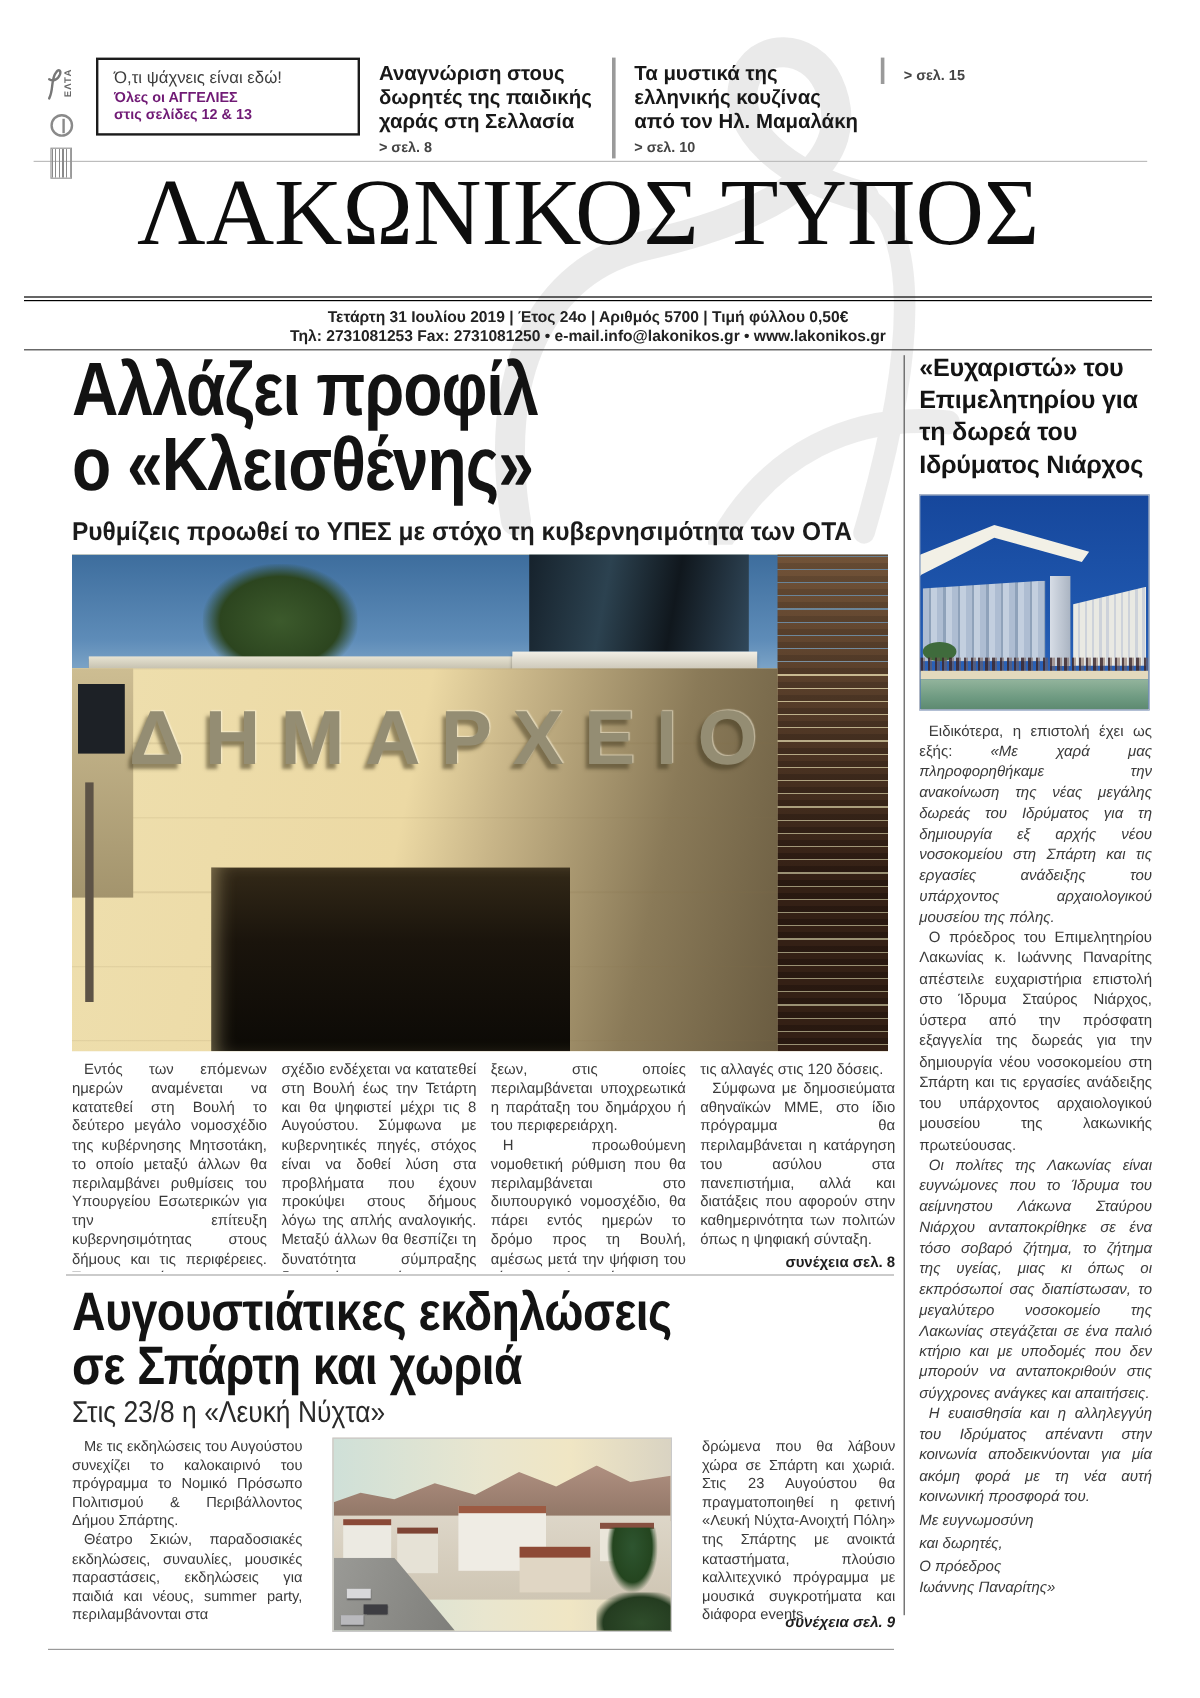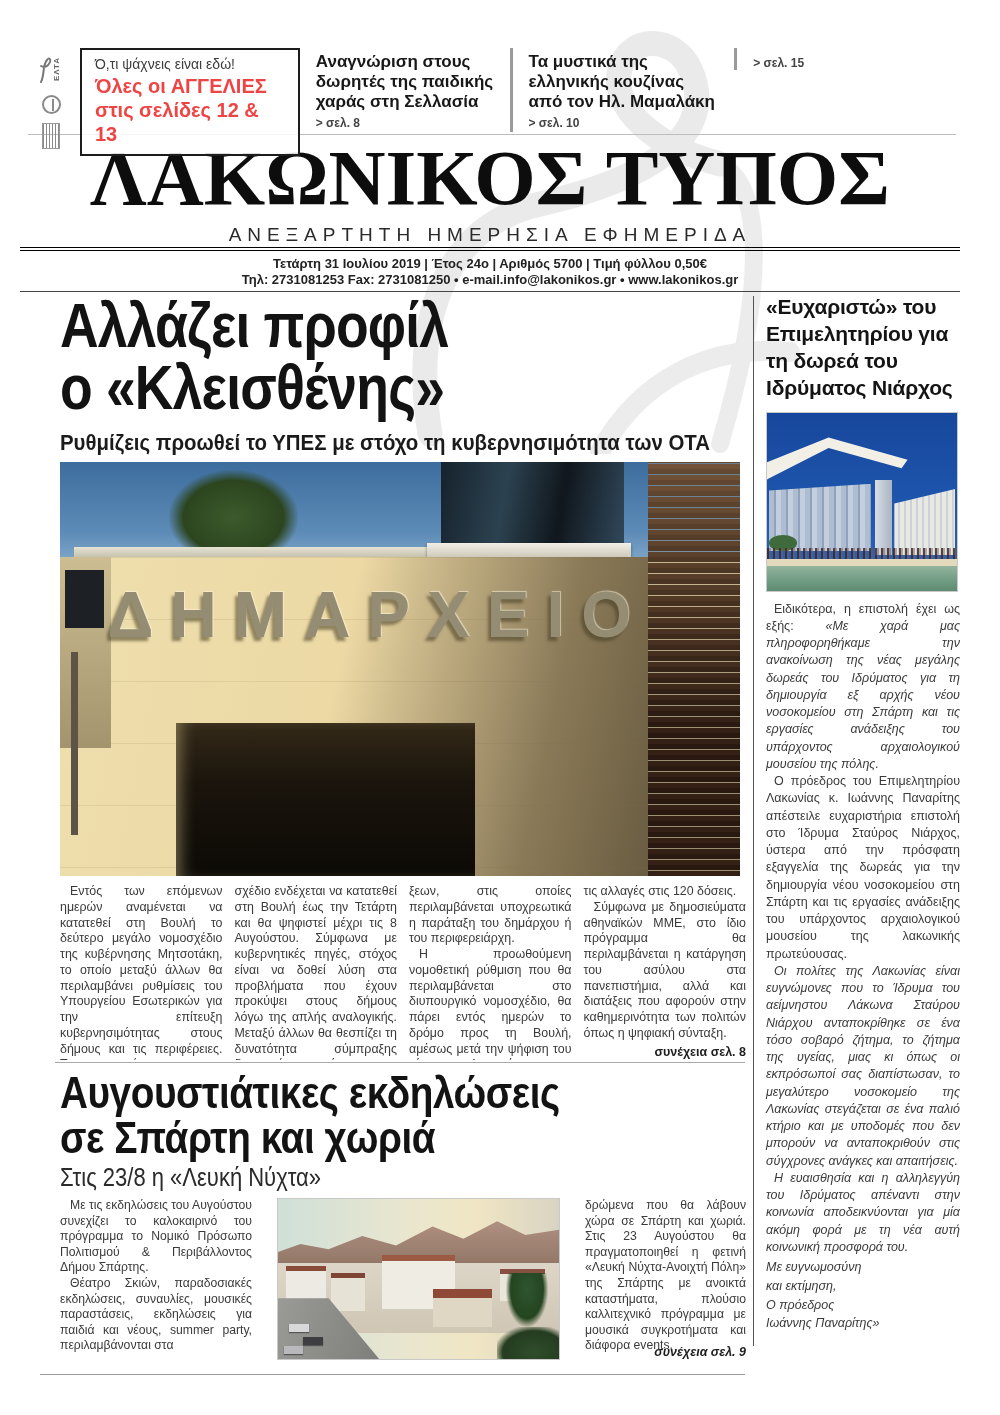--- a/index.html
+++ b/index.html
@@ -18,32 +18,32 @@
   .stamp-ic{width:19px;height:19px;border:2px solid #8a8a8a;border-radius:50%;position:relative;}
   .stamp-ic::after{content:"";position:absolute;left:8px;top:2px;width:2px;height:12px;background:#8a8a8a;}
   .barcode-ic{width:18px;height:26px;border:1px solid #999;
      background:repeating-linear-gradient(90deg,#8a8a8a 0 1px,transparent 1px 3px);}
 
   
   .top-strip{position:absolute;left:80px;top:48px;right:24px;height:84px;display:flex;
              align-items:flex-start;z-index:2;}
   .ad-box{border:2px solid #1c1c1c;padding:6px 13px 8px;width:238px;background:rgba(255,255,255,.85);}
   .ad-line1{font-size:14px;color:#3d3d3d;margin-bottom:2px;}
-  .ad-line2,.ad-line3{font-size:20px;font-weight:700;color:#ef4444;line-height:1.2;}
+  .ad-line2,.ad-line3{font-size:12px;font-weight:700;color:#701a75;line-height:1.2;}
   .teaser{font-size:17px;font-weight:700;line-height:1.18;color:#181818;padding:4px 14px 0 16px;}
   .teaser .t-page{font-size:12px;font-weight:700;color:#444;white-space:nowrap;}
   .t1{width:227px;}
   .t2{width:243px;border-left:3px solid #9a9a9a;}
   .t3{width:240px;border-left:3px solid #9a9a9a;}
   .t3 .t-page{display:block;margin-top:4px;}
   .rule-topstrip{position:absolute;left:28px;right:24px;top:134px;border-top:1px solid #bdbdbd;z-index:1;}
 
   
   .masthead{position:absolute;left:30px;right:30px;top:140px;text-align:center;z-index:1;}
-  .mast-title{font-family:"Liberation Serif",serif;font-weight:700;font-size:79px;line-height:.95;
+  .mast-title{font-family:"Liberation Serif",serif;font-weight:400;font-size:79px;line-height:.95;
               letter-spacing:0px;white-space:nowrap;color:#0d0d0d;}
   .mast-sub{margin-top:9px;font-size:19px;letter-spacing:6px;color:#2a2a2a;}
   .double-rule{position:absolute;left:20px;right:20px;top:247px;height:4px;
                border-top:1px solid #000;border-bottom:1px solid #000;z-index:1;}
   .dateline{position:absolute;left:20px;right:20px;top:256px;text-align:center;
             font-size:13px;font-weight:700;color:#222;z-index:1;}
   .contact{position:absolute;left:20px;right:20px;top:272px;text-align:center;
            font-size:13px;font-weight:700;color:#222;z-index:1;}
   .rule-head{position:absolute;left:20px;right:20px;top:291px;border-top:1px solid #444;z-index:1;}
 
@@ -202,21 +202,20 @@
       <span class="t-page">&gt; σελ. 10</span>
     </div>
     <div class="teaser t3">
       <span class="t-page">&gt; σελ. 15</span>
     </div>
   </div>
   <div class="rule-topstrip"></div>
 
   <div class="masthead">
     <div class="mast-title">ΛΑΚΩΝΙΚΟΣ ΤΥΠΟΣ</div>
-    <div class="mast-sub">ΑΝΕΞΑΡΤΗΤΗ ΗΜΕΡΗΣΙΑ ΕΦΗΜΕΡΙΔΑ</div>
   </div>
   <div class="double-rule"></div>
   <div class="dateline">Τετάρτη 31 Ιουλίου 2019 | Έτος 24ο | Αριθμός 5700 | Τιμή φύλλου 0,50€</div>
   <div class="contact">Τηλ: 2731081253 Fax: 2731081250 • e-mail.info@lakonikos.gr • www.lakonikos.gr</div>
   <div class="rule-head"></div>
 
   <div class="vert-rule"></div>
 
   <div class="main-head">
     <div class="h1line">Αλλάζει προφίλ</div>
@@ -305,20 +304,20 @@
       <div class="np-prom"></div>
       <div class="np-water"></div>
     </div>
     <div class="side-body">
       <p class="ind"><span>Ειδικότερα, η επιστολή έχει ως εξής: </span><span class="it">«Με χαρά μας πληροφορηθήκαμε την ανακοίνωση της νέας μεγάλης δωρεάς του Ιδρύματος για τη δημιουργία εξ αρχής νέου νοσοκομείου στη Σπάρτη και τις εργασίες ανάδειξης του υπάρχοντος αρχαιολογικού μουσείου της πόλης.</span></p>
       <p class="ind">Ο πρόεδρος του Επιμελητηρίου Λακωνίας κ. Ιωάννης Παναρίτης απέστειλε ευχαριστήρια επιστολή στο Ίδρυμα Σταύρος Νιάρχος, ύστερα από την πρόσφατη εξαγγελία της δωρεάς για την δημιουργία νέου νοσοκομείου στη Σπάρτη και τις εργασίες ανάδειξης του υπάρχοντος αρχαιολογικού μουσείου της λακωνικής πρωτεύουσας.</p>
       <p class="ind it">Οι πολίτες της Λακωνίας είναι ευγνώμονες που το Ίδρυμα του αείμνηστου Λάκωνα Σταύρου Νιάρχου ανταποκρίθηκε σε ένα τόσο σοβαρό ζήτημα, το ζήτημα της υγείας, μιας κι όπως οι εκπρόσωποί σας διαπίστωσαν, το μεγαλύτερο νοσοκομείο της Λακωνίας στεγάζεται σε ένα παλιό κτήριο και με υποδομές που δεν μπορούν να ανταποκριθούν στις σύγχρονες ανάγκες και απαιτήσεις.</p>
       <p class="ind it">Η ευαισθησία και η αλληλεγγύη του Ιδρύματος απέναντι στην κοινωνία αποδεικνύονται για μία ακόμη φορά με τη νέα αυτή κοινωνική προσφορά του.</p>
       <div class="signoff">
         <span>Με ευγνωμοσύνη</span>
-        <span>και εκτίμηση,</span>
+        <span>και δωρητές,</span>
         <span>Ο πρόεδρος</span>
         <span>Ιωάννης Παναρίτης»</span>
       </div>
     </div>
   </aside>
 
 </div>
 
 </body></html>

